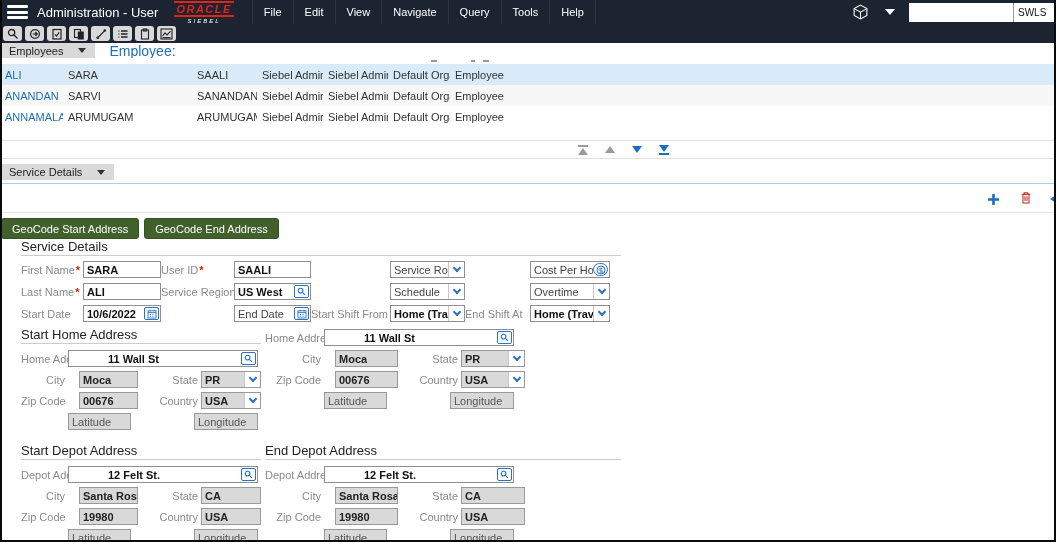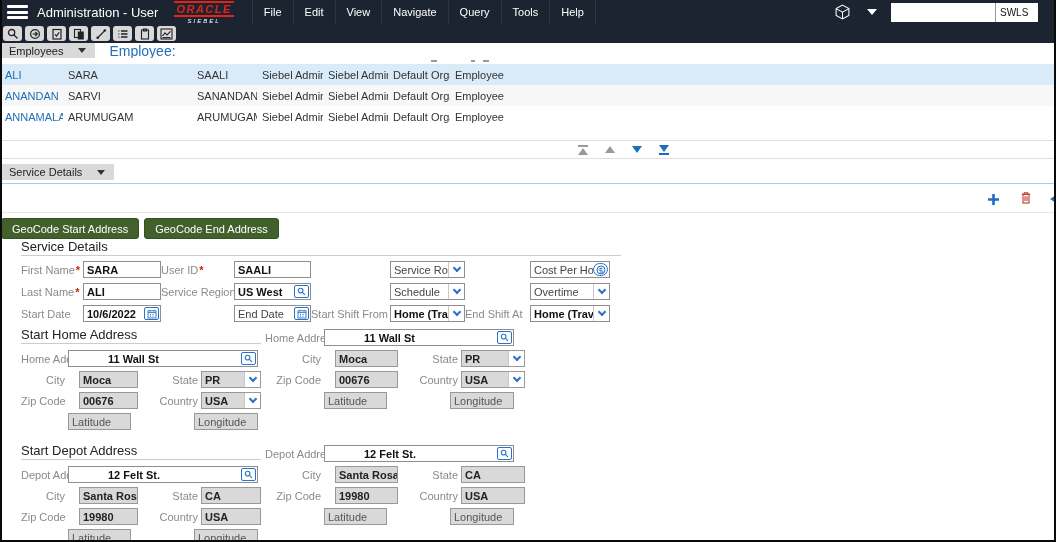--- a/index.html
+++ b/index.html
@@ -11,21 +11,21 @@
   .topbar { height:24px; background:#1b2430; display:flex; align-items:center; color:#fff; }
   .hamburger { width:21px; height:14px; margin:0 9px 0 7px; display:flex; flex-direction:column; justify-content:space-between; cursor:pointer; }
   .hamburger span { height:3px; background:#fff; border-radius:1px; }
   .tb-title { font-size:13px; margin-right:12px; white-space:nowrap; }
   .logo { text-align:center; margin-right:14px; padding:1px 4px;font-style:italic; }
   .logo .oracle { color:#e2231a; font-weight:bold; font-size:11px; letter-spacing:1.5px; border-top:2px solid #e2231a; border-bottom:2px solid #e2231a; padding:0 2px; line-height:12px; }
   .logo .siebel { color:#fff; font-size:6px; letter-spacing:2px; margin-top:1px; }
   .menus { display:flex; align-self:stretch; }
   .menu-item { padding:0 11px; font-size:11px; display:flex; align-items:center; border-left:1px solid rgba(255,255,255,0.08); cursor:pointer; }
   .menu-item:last-child { border-right:1px solid rgba(255,255,255,0.08); }
-  .tb-right { margin-left:auto; display:flex; align-items:center; height:100%; padding-right:18px; }
+  .tb-right { margin-left:auto; display:flex; align-items:center; height:100%; padding-right:0; }
   .cube-btn { margin-right:16px; display:flex; align-items:center; cursor:pointer; }
   .caret-white { width:0; height:0; border-left:5px solid transparent; border-right:5px solid transparent; border-top:6px solid #fff; margin-right:14px; cursor:pointer; }
   .tb-search { width:104px; height:19px; border:none; background:#fff; font-size:11px; padding:0 4px; outline:none; }
   .env-box { width:43px; height:19px; background:#fff; color:#111; font-size:10px; display:flex; align-items:center; padding-left:4px; border-left:1px solid #999; cursor:pointer; }
 
   
   .toolbar { height:19px; background:#1b2430; display:flex; align-items:center; gap:3px; padding-left:3px; }
   .tool-btn { width:19px; height:15px; background:#d9d9d9; border-radius:3px; display:flex; align-items:center; justify-content:center; cursor:pointer; }
   .tool-btn svg { display:block; }
 
@@ -525,20 +525,21 @@
             <span class="ffield dis f-lat">
                 <span class="val ph">Latitude</span>
               </span>
             <span class="ffield dis f-lng">
                 <span class="val ph">Longitude</span>
               </span>
             </div>
         </div>
 
         <div class="addr-col right">
+          <div class="section-title">End Depot Address</div>
           <div class="arow">
               <span class="alabel">Depot Address</span>
             <span class="ffield f-addr">
                 <span class="val">12 Felt St.</span>
               <span class="icon-btn-sq">
                   <svg width="9" height="9" viewBox="0 0 10 10" fill="none" stroke="#2a72c5" stroke-width="1.2">
                     <circle cx="4" cy="4" r="2.6"></circle>
                     <path d="M6 6 L8.8 8.8"></path>
                   </svg>
                 </span>

